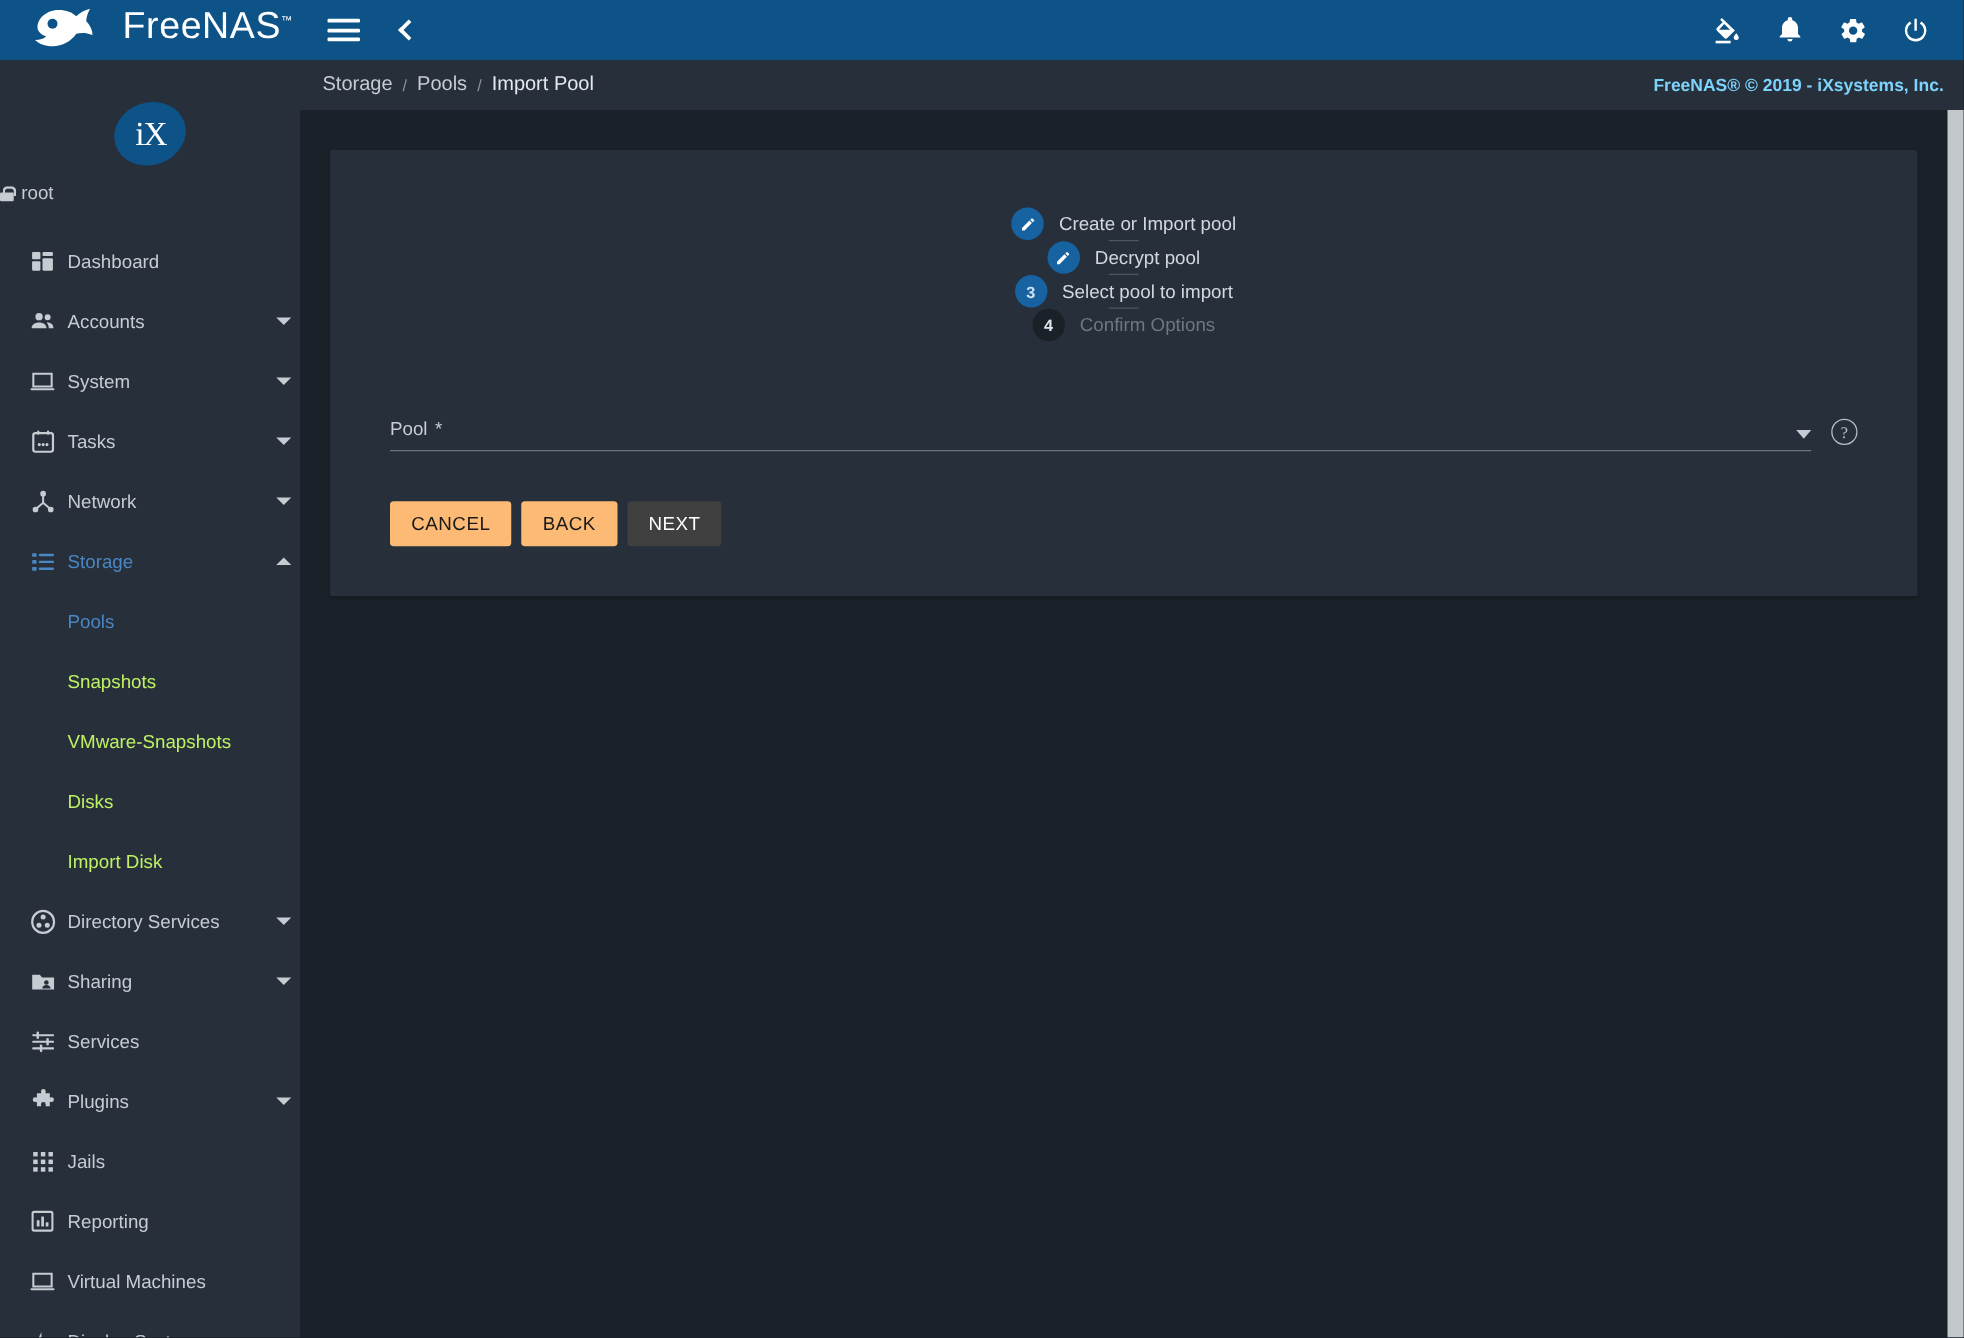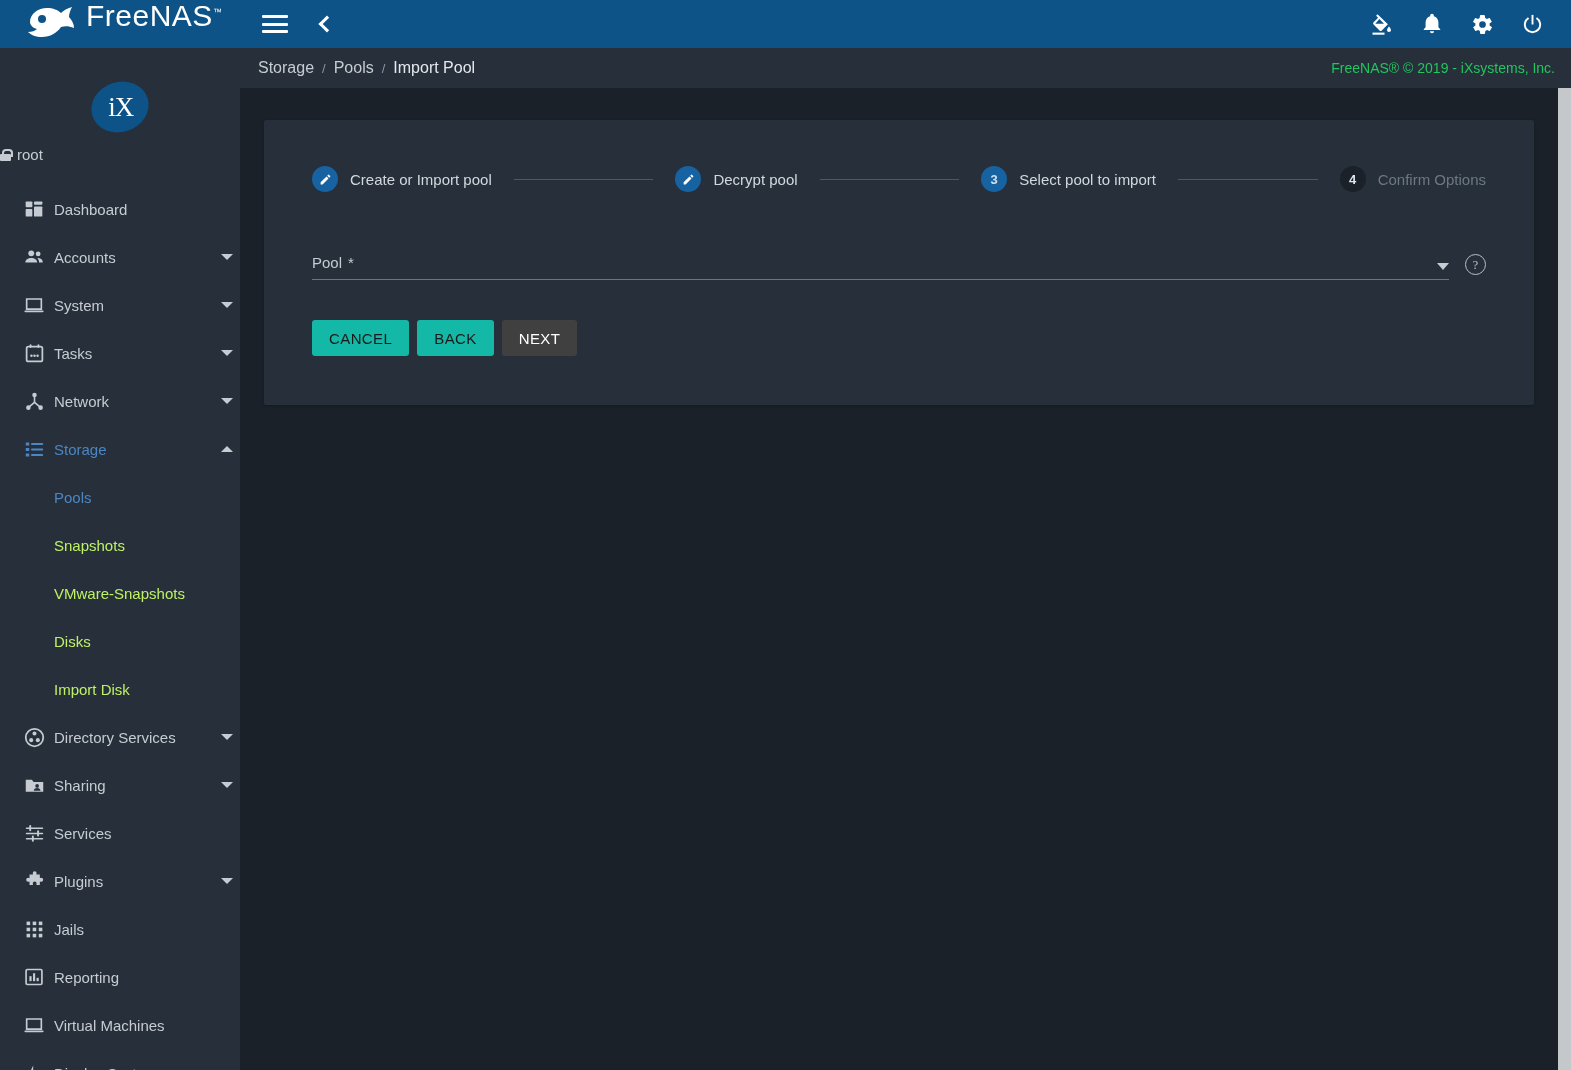--- a/index.html
+++ b/index.html
@@ -16,21 +16,21 @@
     width: 240px; height: 1070px;
     background: #262f3a;
     flex: 0 0 240px;
     position: relative;
     overflow: hidden;
   }
   .brand {
     height: 48px; background: #0d5387;
     display: flex; align-items: center; padding-left: 24px;
   }
-  .brand-logo { display: flex; align-items: flex-start; gap: 6px; }
+  .brand-logo { display: flex; align-items: center; gap: 18px; }
   .brand-mark { width: 56px; height: 40px; position: relative; }
   .brand-text {
     color: #ffffff; font-size: 30px; font-weight: 300;
     letter-spacing: .5px; line-height: 1; position: relative; top: -3px;
   }
   .brand-tm { font-size: 9px; vertical-align: super; }
 
   .user-block { padding-top: 34px; text-align: center; }
   .ix-badge {
     width: 58px; height: 50px; margin: 0 auto;
@@ -109,31 +109,31 @@
 
   .breadcrumbbar {
     height: 40px; background: #262f3a; display: flex; align-items: center;
     padding: 0 14px 0 10px;
   }
   .crumbs { display: flex; align-items: center; gap: 0; padding-left: 0; }
   .crumb { color: #c6ccd2; font-size: 16px; padding: 0 8px; cursor: pointer; }
   .crumb.current { color: #e4e8ec; cursor: default; }
   .crumb-sep { color: #8c969e; font-size: 13px; }
   .bc-spacer { flex: 1; }
-  .copyright { color: #22c55e; font-size: 14px; padding-right: 2px; }
+  .copyright { color: #7dd3fc; font-size: 14px; padding-right: 2px; font-weight: bold; }
 
   .content { flex: 1; background: #1a2128; padding: 32px 38px 0 24px; overflow: hidden; }
 
   .card {
     background: #262f3a; width: 1270px; min-height: 285px;
     border-radius: 2px; padding: 46px 48px 40px 48px;
     box-shadow: 0 1px 3px rgba(0,0,0,.25);
   }
 
-  .stepper { display: flex; align-items: center; }
+  .stepper { display: flex; align-items: center; flex-direction: column; }
   .step { display: flex; align-items: center; flex: 0 0 auto; }
   .step-circle {
     width: 26px; height: 26px; border-radius: 50%;
     display: flex; align-items: center; justify-content: center;
     font-size: 13px; font-weight: bold; flex: 0 0 26px;
   }
   .step-circle.done { background: #1762a0; }
   .step-circle.done svg { fill: #fff; }
   .step-circle.current { background: #1762a0; color: #cfe2f2; }
   .step-circle.todo { background: #1a2128; color: #e0e5ea; }
@@ -158,21 +158,21 @@
     margin-left: 16px; margin-bottom: 5px; cursor: pointer;
     font-family: "Liberation Serif", serif;
   }
 
   .btn-row { margin-top: 40px; display: flex; gap: 8px; }
   .btn {
     height: 36px; padding: 0 17px; border: none; border-radius: 3px;
     font-size: 15px; letter-spacing: .4px; cursor: pointer;
     font-family: "Liberation Sans", sans-serif;
   }
-  .btn-yellow { background: #14b8a6; color: #1a1a1a; }
+  .btn-yellow { background: #fdba74; color: #1a1a1a; }
   .btn-blue { background: #404040; color: #ffffff; }
 
   
   .scrollbar {
     position: absolute; right: 0; top: 88px; width: 13px; height: 982px;
     background: #c4c8cb;
   }
 </style>
 </head>
 <body>

